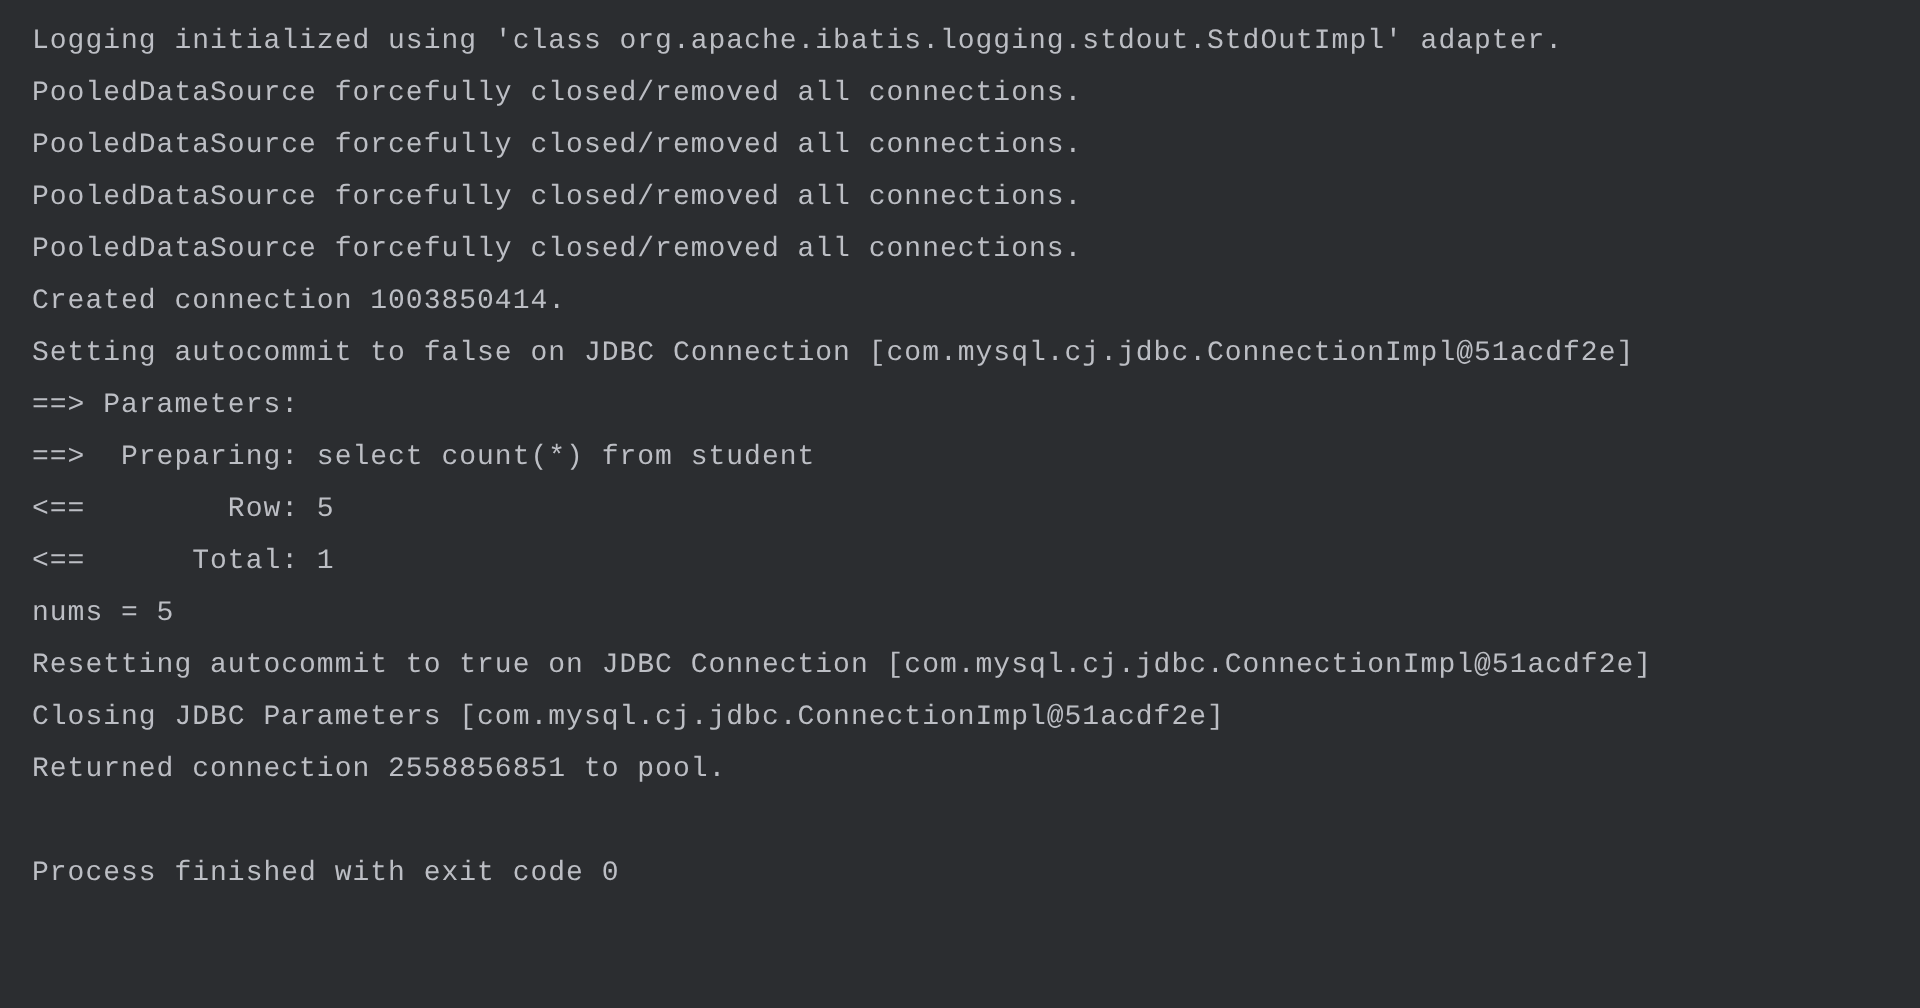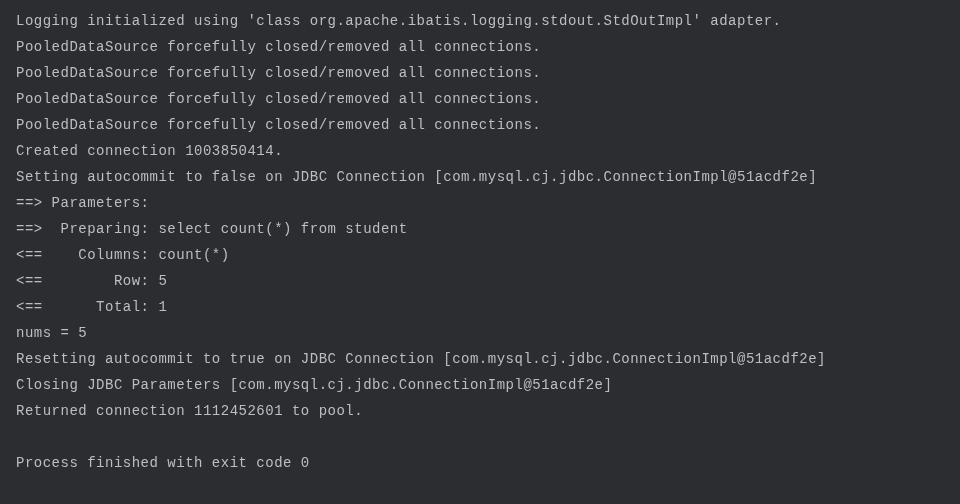--- a/index.html
+++ b/index.html
@@ -29,22 +29,21 @@
 <div>
   <div class="console-line">Logging initialized using 'class org.apache.ibatis.logging.stdout.StdOutImpl' adapter.</div>
   <div class="console-line">PooledDataSource forcefully closed/removed all connections.</div>
   <div class="console-line">PooledDataSource forcefully closed/removed all connections.</div>
   <div class="console-line">PooledDataSource forcefully closed/removed all connections.</div>
   <div class="console-line">PooledDataSource forcefully closed/removed all connections.</div>
   <div class="console-line">Created connection 1003850414.</div>
   <div class="console-line">Setting autocommit to false on JDBC Connection [com.mysql.cj.jdbc.ConnectionImpl@51acdf2e]</div>
   <div class="console-line">==&gt; Parameters:</div>
   <div class="console-line">==&gt;  Preparing: select count(*) from student</div>
-  <div class="console-line">&lt;==    Columns: count(*)</div>
   <div class="console-line">&lt;==        Row: 5</div>
   <div class="console-line">&lt;==      Total: 1</div>
   <div class="console-line">nums = 5</div>
   <div class="console-line">Resetting autocommit to true on JDBC Connection [com.mysql.cj.jdbc.ConnectionImpl@51acdf2e]</div>
   <div class="console-line">Closing JDBC Parameters [com.mysql.cj.jdbc.ConnectionImpl@51acdf2e]</div>
-  <div class="console-line">Returned connection 1112452601 to pool.</div>
+  <div class="console-line">Returned connection 2558856851 to pool.</div>
   <div class="blank-line"></div>
   <div class="console-line">Process finished with exit code 0</div>
 </div>
 
 </body></html>

